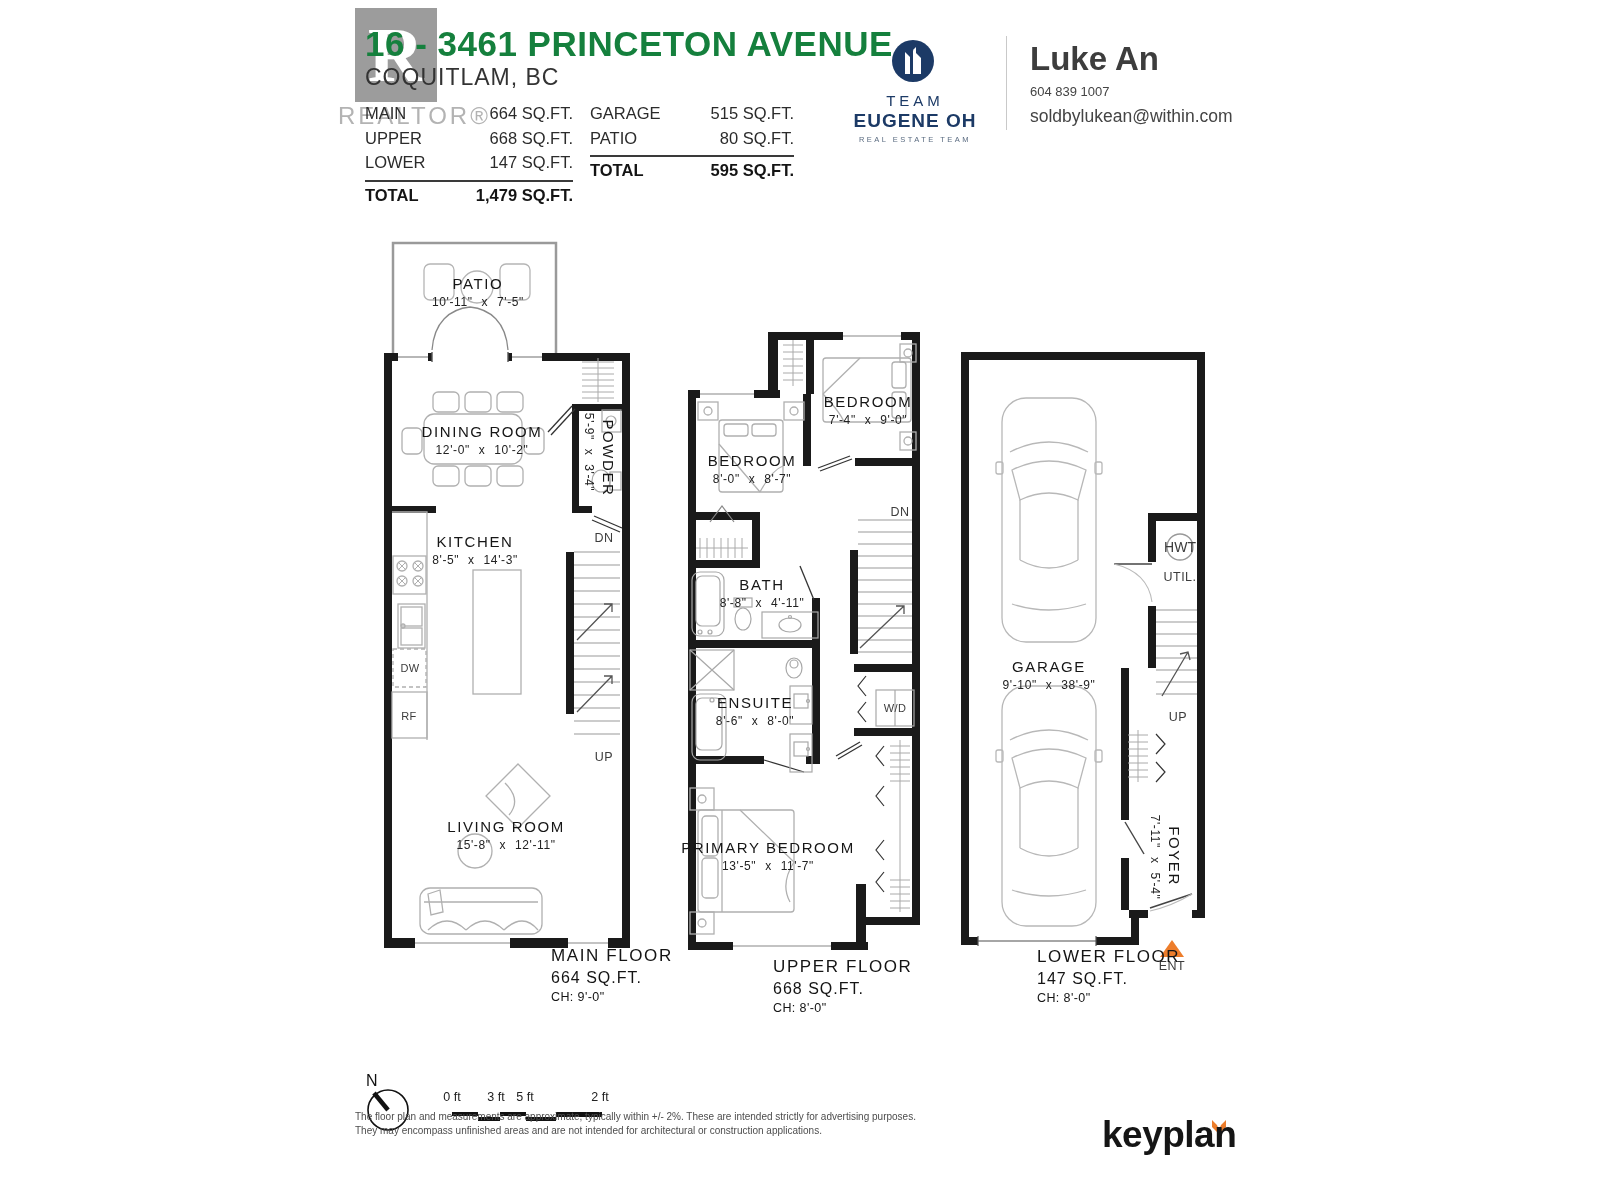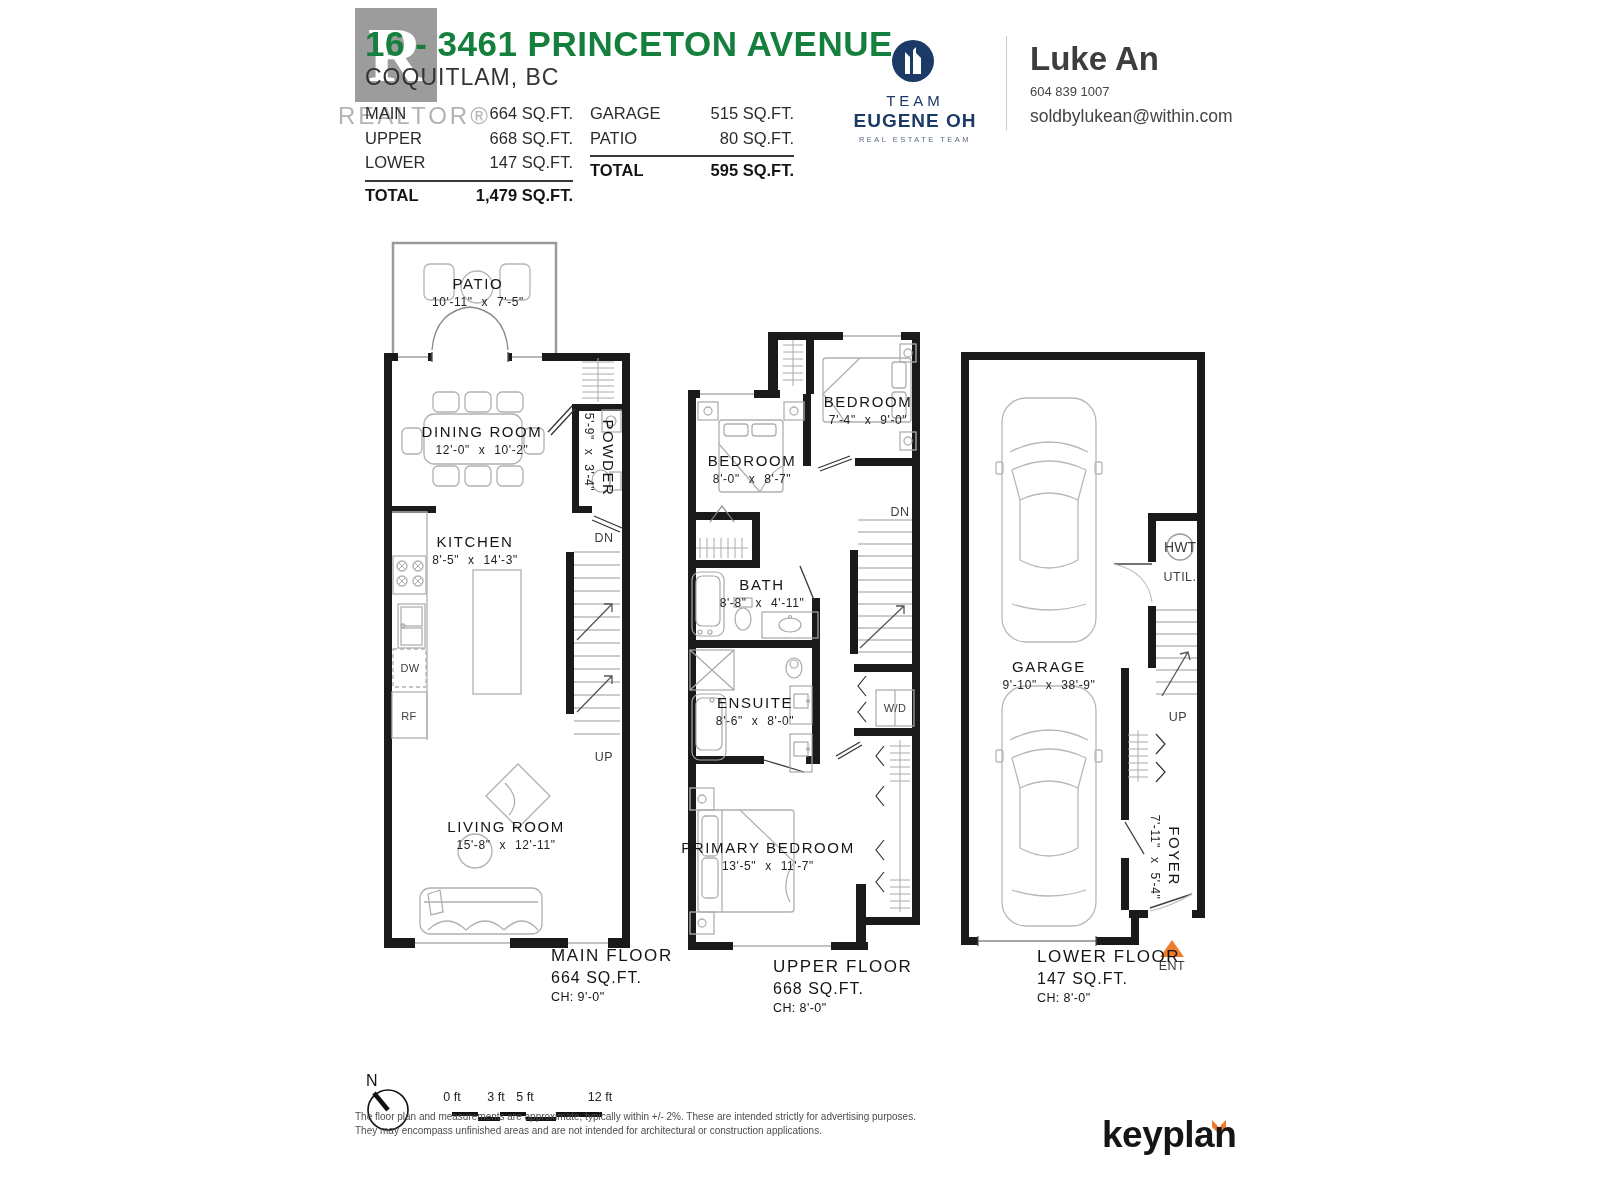--- a/index.html
+++ b/index.html
@@ -512,20 +512,20 @@
   <div class="cap" style="left:1037px;top:947px">
     <div class="l1">LOWER FLOOR</div>
     <div class="l2">147 SQ.FT.</div>
     <div class="l3">CH: 8'-0"</div>
   </div>
 
   <div class="north-lbl" style="left:366px;top:1072px">N</div>
   <div class="scale-lbl" style="left:452px;top:1090px">0 ft</div>
   <div class="scale-lbl" style="left:496px;top:1090px">3 ft</div>
   <div class="scale-lbl" style="left:525px;top:1090px">5 ft</div>
-  <div class="scale-lbl" style="left:600px;top:1090px">12 ft</div>
+  <div class="scale-lbl" style="left:600px;top:1090px">2 ft</div>
   <div class="disclaimer">
     <div>The floor plan and measurements are approximate, typically within +/- 2%. These are intended strictly for advertising purposes.</div>
     <div>They may encompass unfinished areas and are not intended for architectural or construction applications.</div>
   </div>
   <div class="brand">keyplan</div>
 
 </div>
 
 </body></html>

